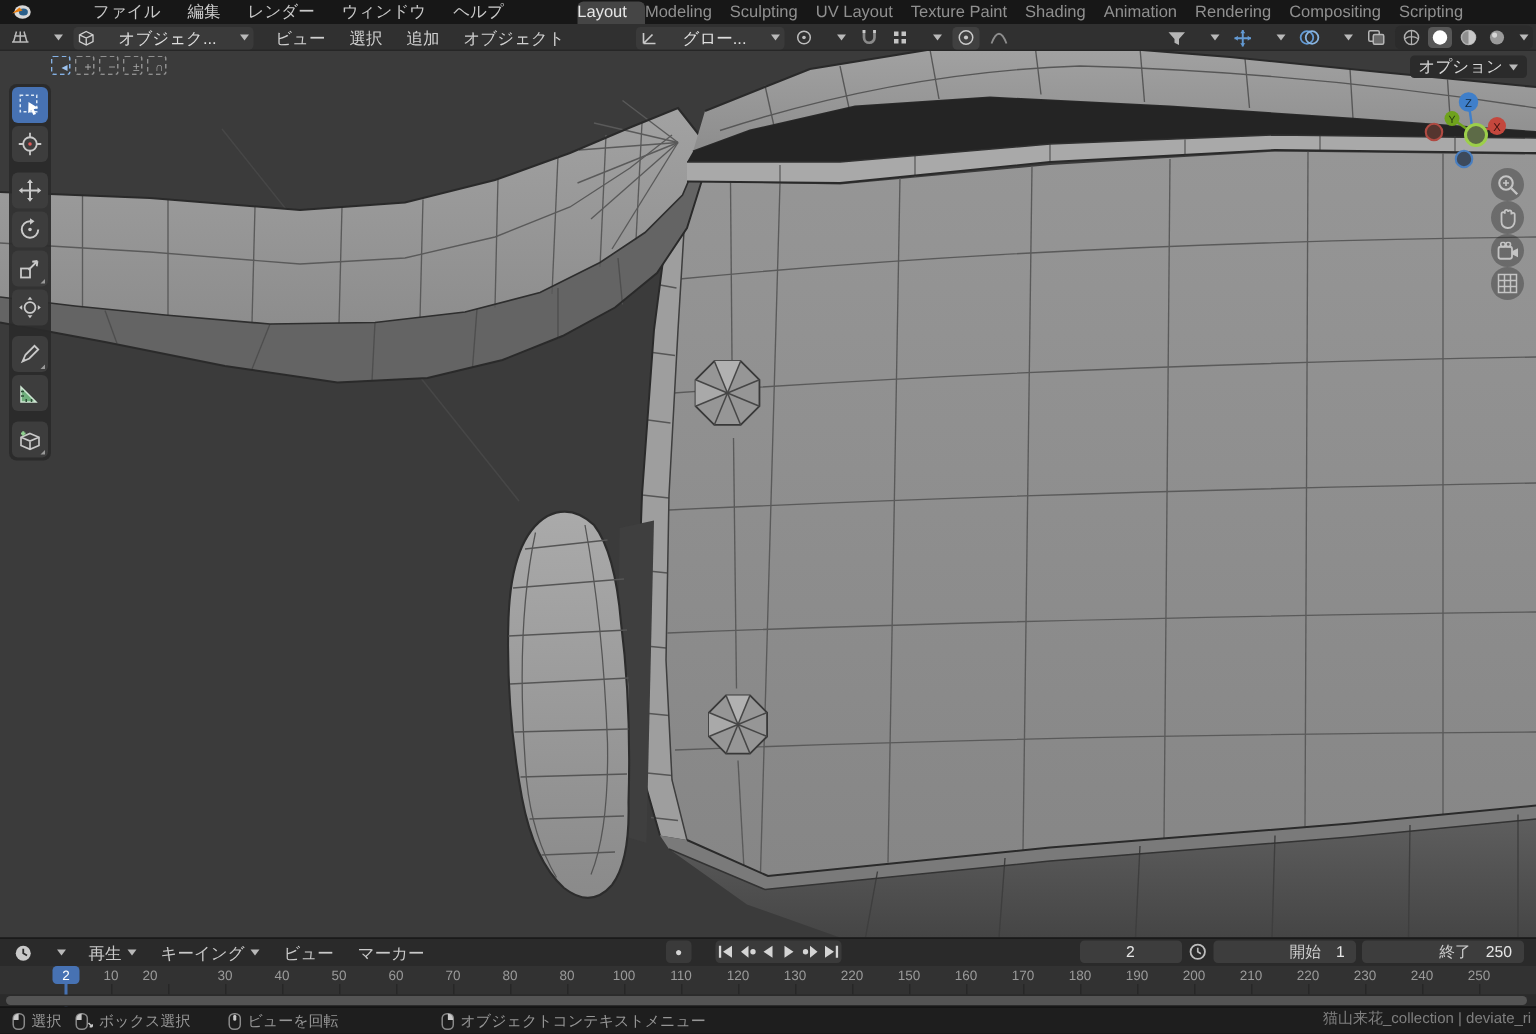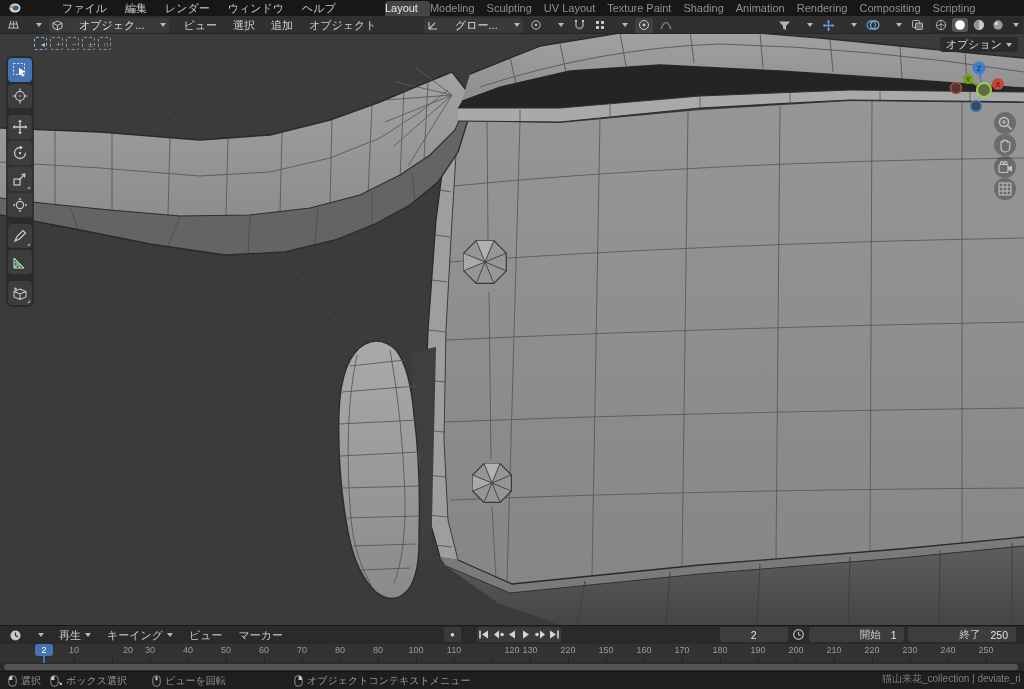--- a/index.html
+++ b/index.html
@@ -653,21 +653,21 @@
         </div>
       </div>
     </div>
 
     <div id="ruler" class="abs">
       <div>
 
           <span class="tick-label" style="left: 74px;">10</span>
           <span class="tick-mark" style="left: 74px;"></span>
 
-          <span class="tick-label" style="left: 128px;">20</span>
+          <span class="tick-label" style="left: 100px;">20</span>
           <span class="tick-mark" style="left: 112px;"></span>
 
           <span class="tick-label" style="left: 150px;">30</span>
           <span class="tick-mark" style="left: 150px;"></span>
 
           <span class="tick-label" style="left: 188px;">40</span>
           <span class="tick-mark" style="left: 188px;"></span>
 
           <span class="tick-label" style="left: 226px;">50</span>
           <span class="tick-mark" style="left: 226px;"></span>
@@ -683,21 +683,21 @@
 
           <span class="tick-label" style="left: 378px;">80</span>
           <span class="tick-mark" style="left: 378px;"></span>
 
           <span class="tick-label" style="left: 416px;">100</span>
           <span class="tick-mark" style="left: 416px;"></span>
 
           <span class="tick-label" style="left: 454px;">110</span>
           <span class="tick-mark" style="left: 454px;"></span>
 
-          <span class="tick-label" style="left: 492px; margin-left: 20px;">120</span>
+          <span class="tick-label" style="left: 492px;">120</span>
           <span class="tick-mark" style="left: 492px;"></span>
 
           <span class="tick-label" style="left: 530px;">130</span>
           <span class="tick-mark" style="left: 530px;"></span>
 
           <span class="tick-label" style="left: 568px;">220</span>
           <span class="tick-mark" style="left: 568px;"></span>
 
           <span class="tick-label" style="left: 606px;">150</span>
           <span class="tick-mark" style="left: 606px;"></span>

